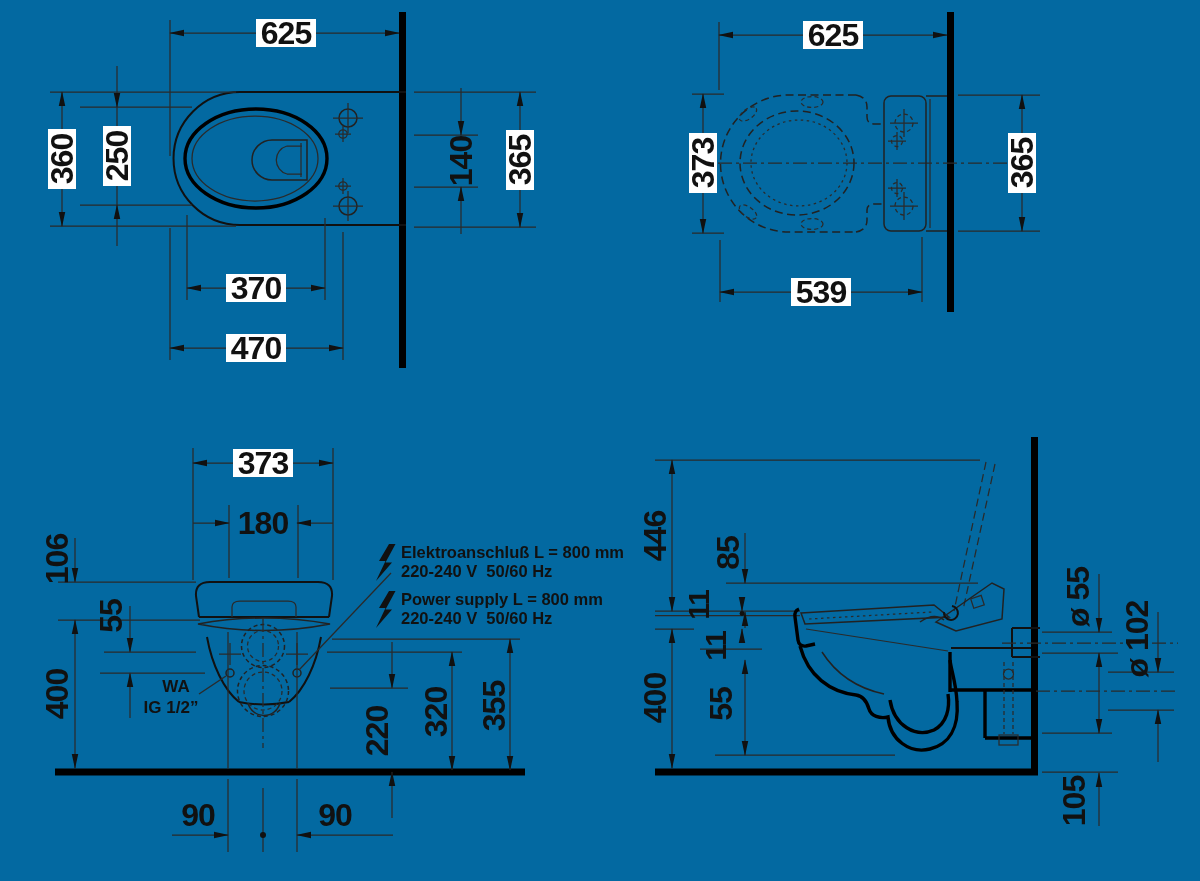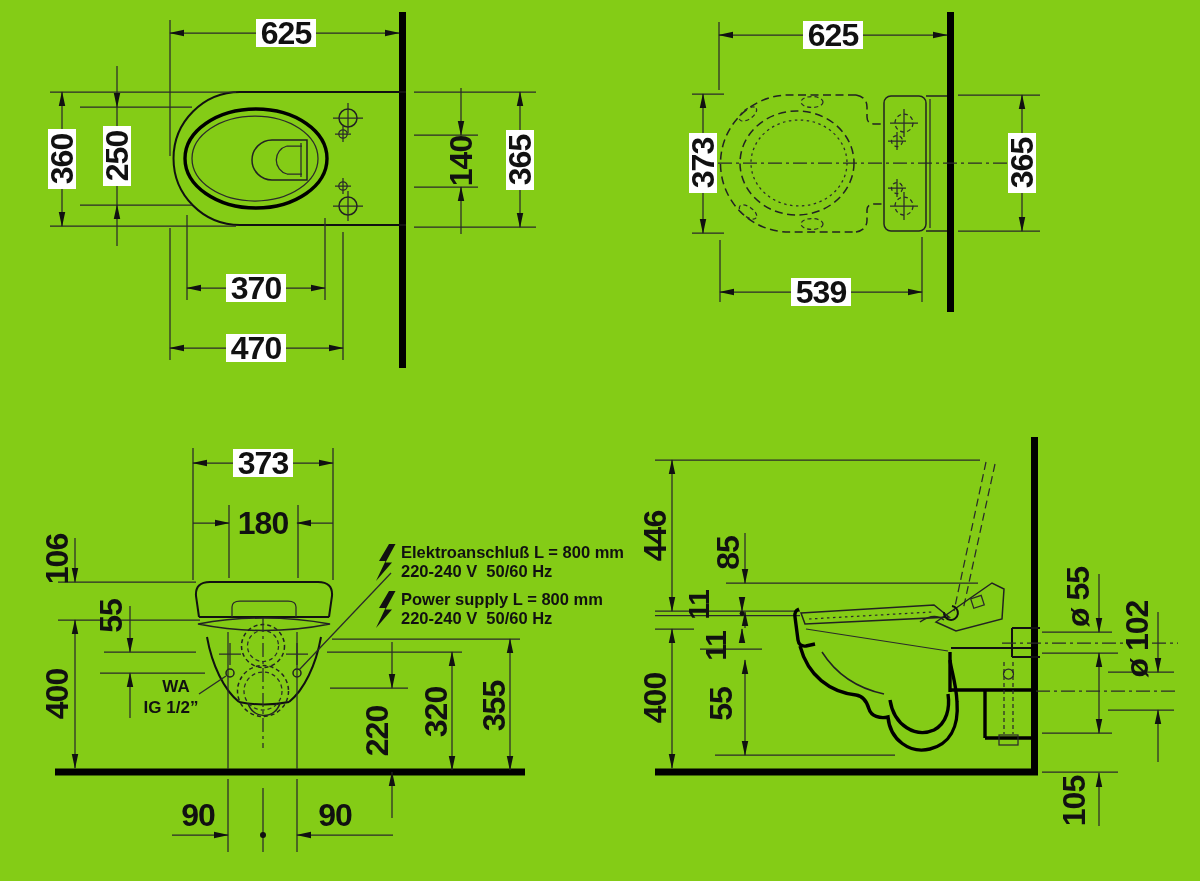--- a/index.html
+++ b/index.html
@@ -1,16 +1,16 @@
 <!DOCTYPE html>
 <html><head>
 <meta charset="utf-8">
 <style>
   html,body{margin:0;padding:0;background:#ffffff;}
-  #stage{width:1200px;height:881px;background:#84cc16;position:relative;overflow:hidden;}
+  #stage{width:1200px;height:881px;background:#0369a1;position:relative;overflow:hidden;}
   svg{display:block;}
   svg text{font-family:"Liberation Sans","DejaVu Sans",sans-serif;font-weight:bold;fill:#111;}
   .num{font-size:32px;letter-spacing:-1px;}
   .num2{font-size:30px;letter-spacing:-1px;}
   .ann{font-size:16.5px;}
   .wa{font-size:17px;}
   .ln  {stroke:#2a2a2a;stroke-width:1.25;fill:none;}
   .ln2 {stroke:#111;stroke-width:2;fill:none;}
   .ln15{stroke:#222;stroke-width:1.5;fill:none;}
   .ln3 {stroke:#000;stroke-width:3.4;fill:none;}

